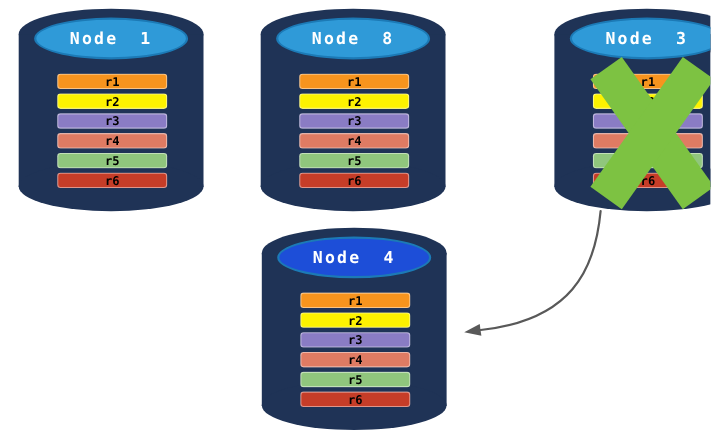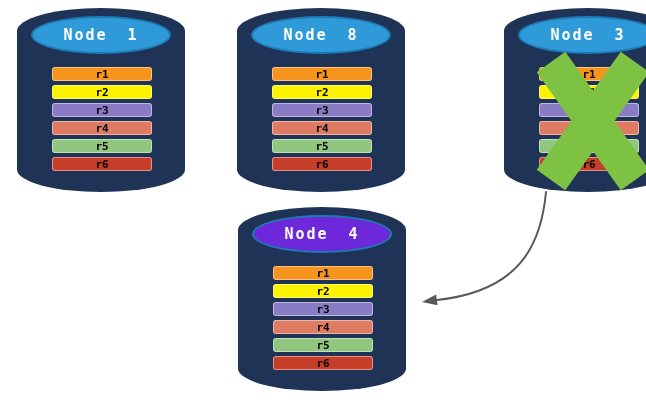--- a/index.html
+++ b/index.html
@@ -118,21 +118,21 @@
     <svg class="x-overlay" viewBox="0 0 184 184">
       <line x1="47" y1="54" x2="131" y2="172" stroke-width="35" stroke="#7dc242"></line>
       <line x1="131" y1="54" x2="47" y2="172" stroke-width="35" stroke="#7dc242"></line>
     </svg>
   </div>
 
   <div class="node pos-node4">
     <div class="cyl-rim" style="background: rgb(31, 51, 86);"></div>
     <div class="cyl-body" style="background: rgb(31, 51, 86);"></div>
     <div class="cyl-bottom" style="background: rgb(31, 51, 86);"></div>
-    <div class="cyl-face" style="background: #6d28d9;">
+    <div class="cyl-face" style="background: #1d4ed8;">
       <span class="node-title">Node 4</span>
     </div>
     <div class="rows">
       <div class="row" style="background: rgb(247, 148, 30);">
           <span>r1</span>
         </div>
       <div class="row" style="background: rgb(253, 242, 0);">
           <span>r2</span>
         </div>
       <div class="row" style="background: rgb(138, 124, 196);">

